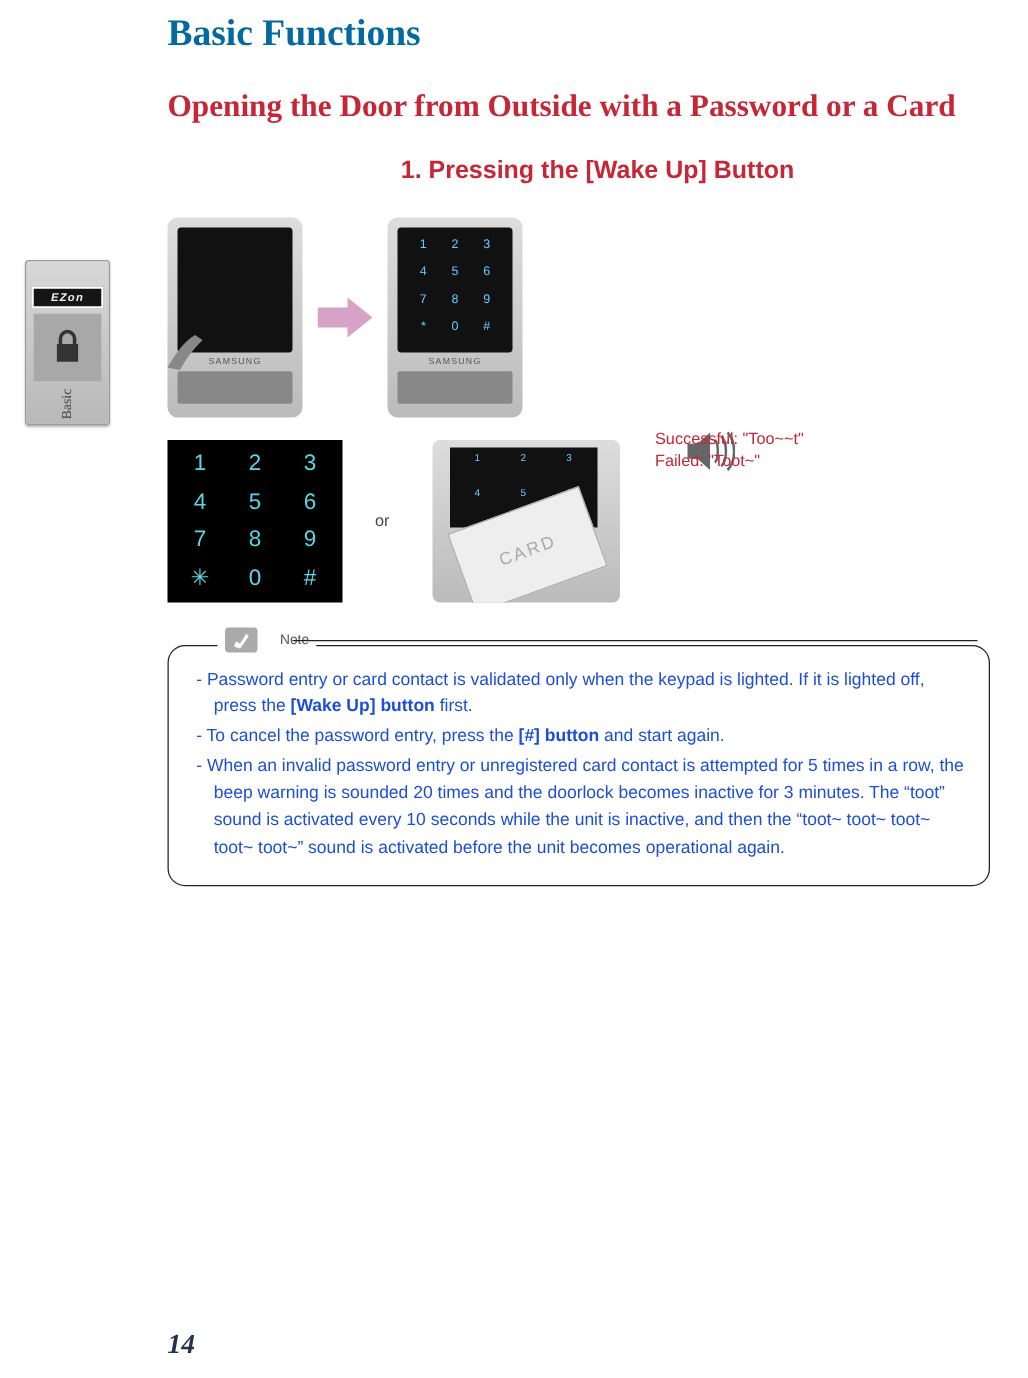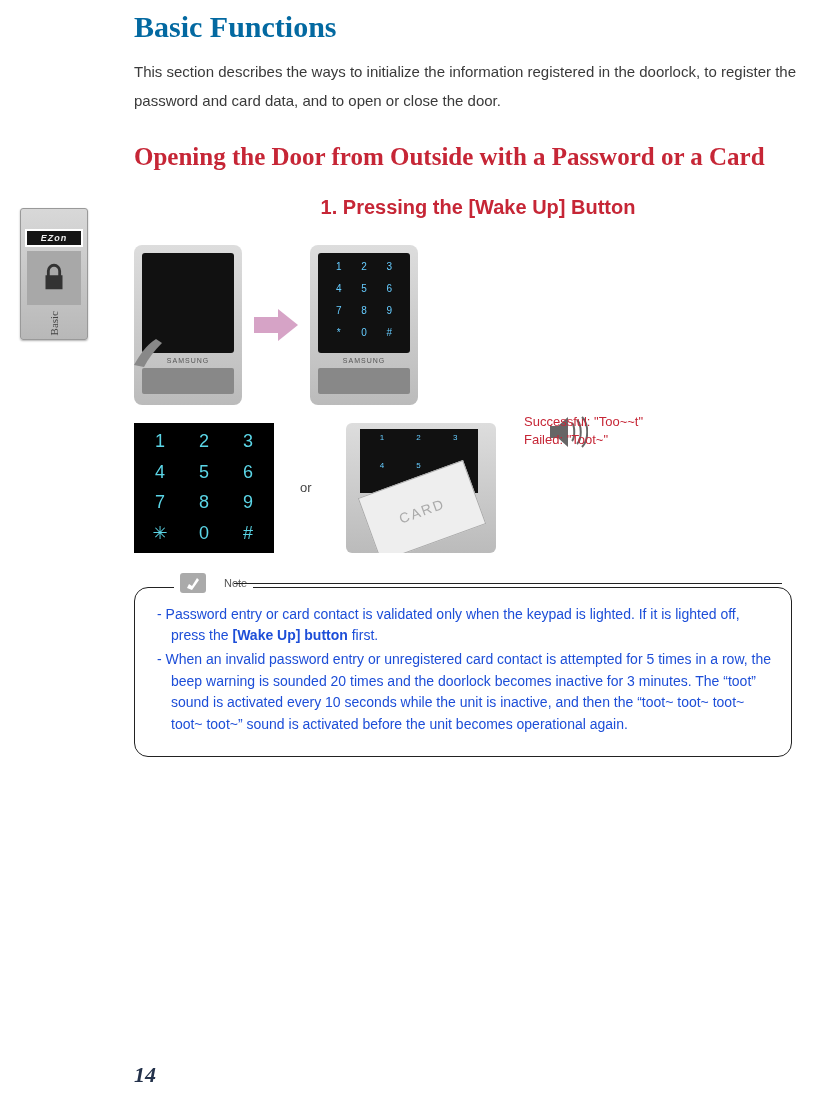--- a/index.html
+++ b/index.html
@@ -298,21 +298,20 @@
     <div class="lock">
       <svg viewBox="0 0 24 24">
           <path fill="#333" d="M7 10V7a5 5 0 0110 0v3h1v10H6V10h1zm2 0h6V7a3 3 0 10-6 0v3z"></path>
         </svg>
     </div>
     <div class="label">Basic</div>
   </div>
 
   <h1 class="title">Basic Functions</h1>
 
-  <div class="intro">This section describes the ways to initialize the information registered in the doorlock, to register the password and card data, and to open or close the door.</div>
 
   <h2 class="section">Opening the Door from Outside with a Password or a Card</h2>
 
   <h3 class="step">1. Pressing the [Wake Up] Button</h3>
 
   <div class="step1-row">
     <div class="lock-device">
       <div class="screen"></div>
       <div class="brand">SAMSUNG</div>
       <div class="pad"></div>
@@ -396,18 +395,21 @@
             <path fill="#fff" d="M2 12l2-4 3 2 5-8 2 2-7 10z"></path>
           </svg>
       </div>
       <span class="ntext">Note</span>
     </div>
     <div class="note-line"></div>
     <div class="note-box">
       <div class="item">
         <span>- Password entry or card contact is validated only when the keypad is lighted. If it is lighted off, press the </span><span class="b">[Wake Up] button</span><span> first.</span>
       </div>
+      <div class="item">
+        <span>- To cancel the password entry, press the </span><span class="b">[#] button</span><span> and start again.</span>
+      </div>
       <div class="item">- When an invalid password entry or unregistered card contact is attempted for 5 times in a row, the beep warning is sounded 20 times and the doorlock becomes inactive for 3 minutes. The “toot” sound is activated every 10 seconds while the unit is inactive, and then the “toot~ toot~ toot~ toot~ toot~” sound is activated before the unit becomes operational again.</div>
     </div>
   </div>
 
   <div class="pagenum">14</div>
 </div>
 
 </body></html>

